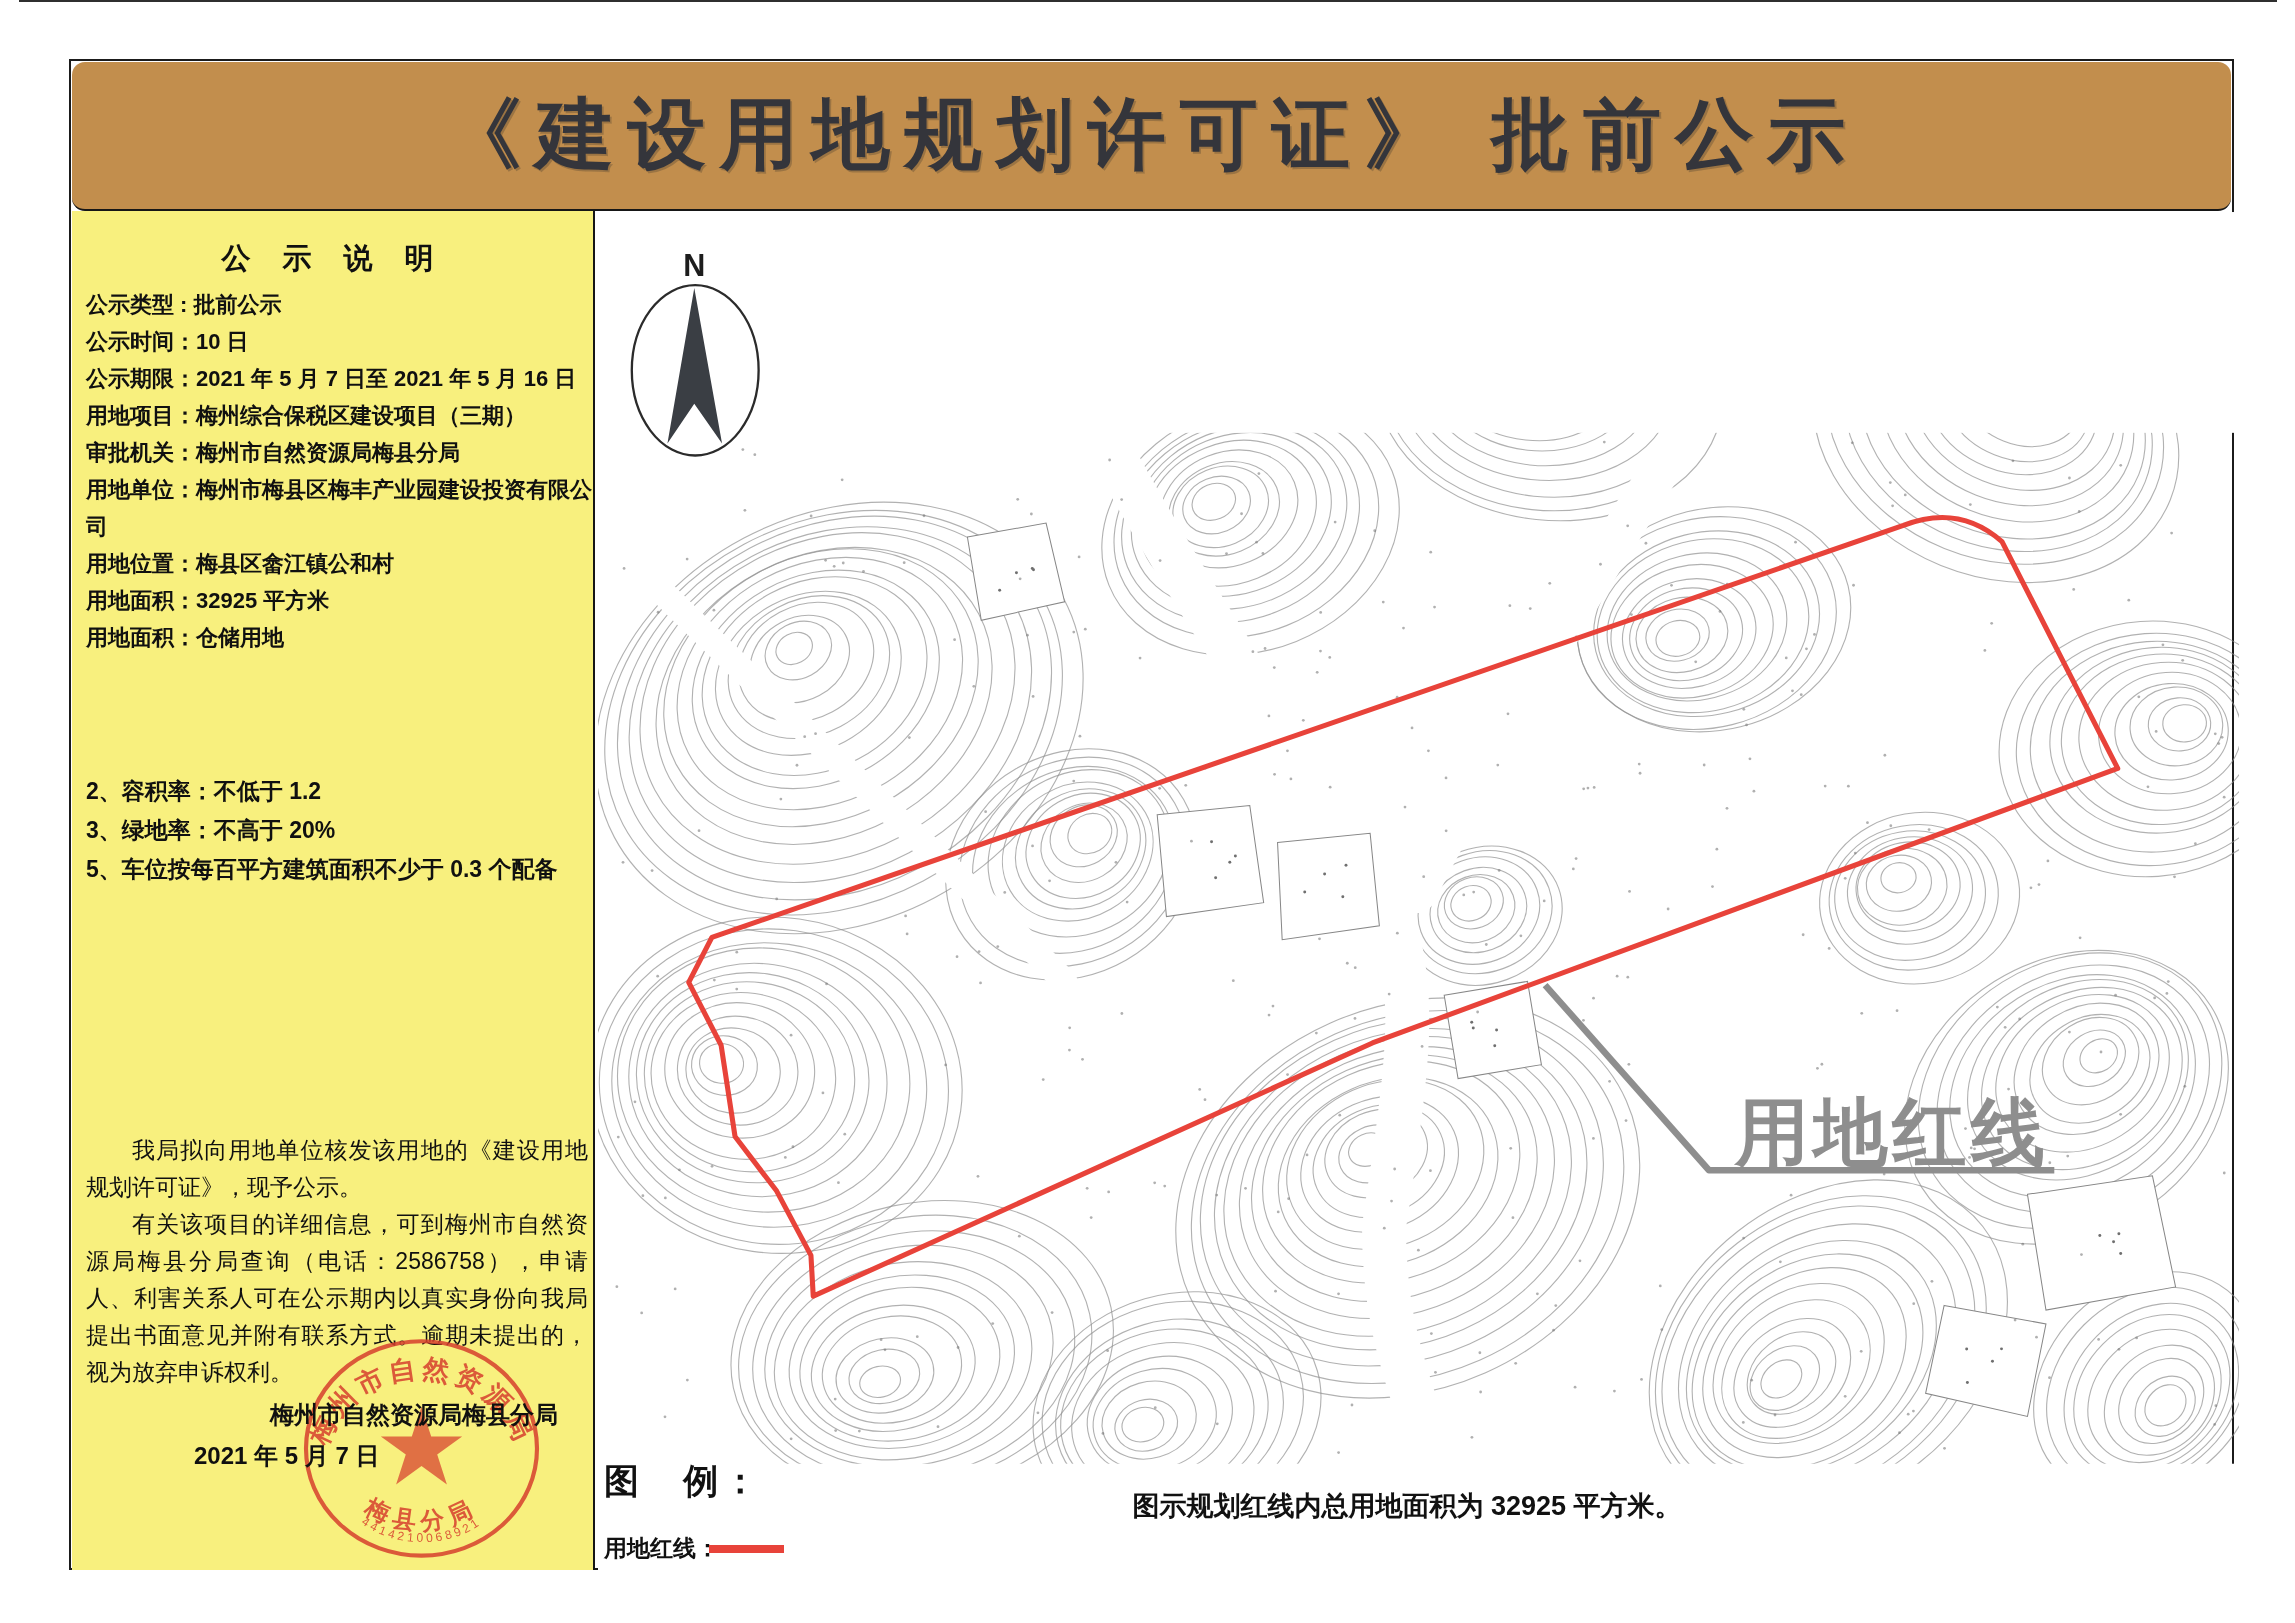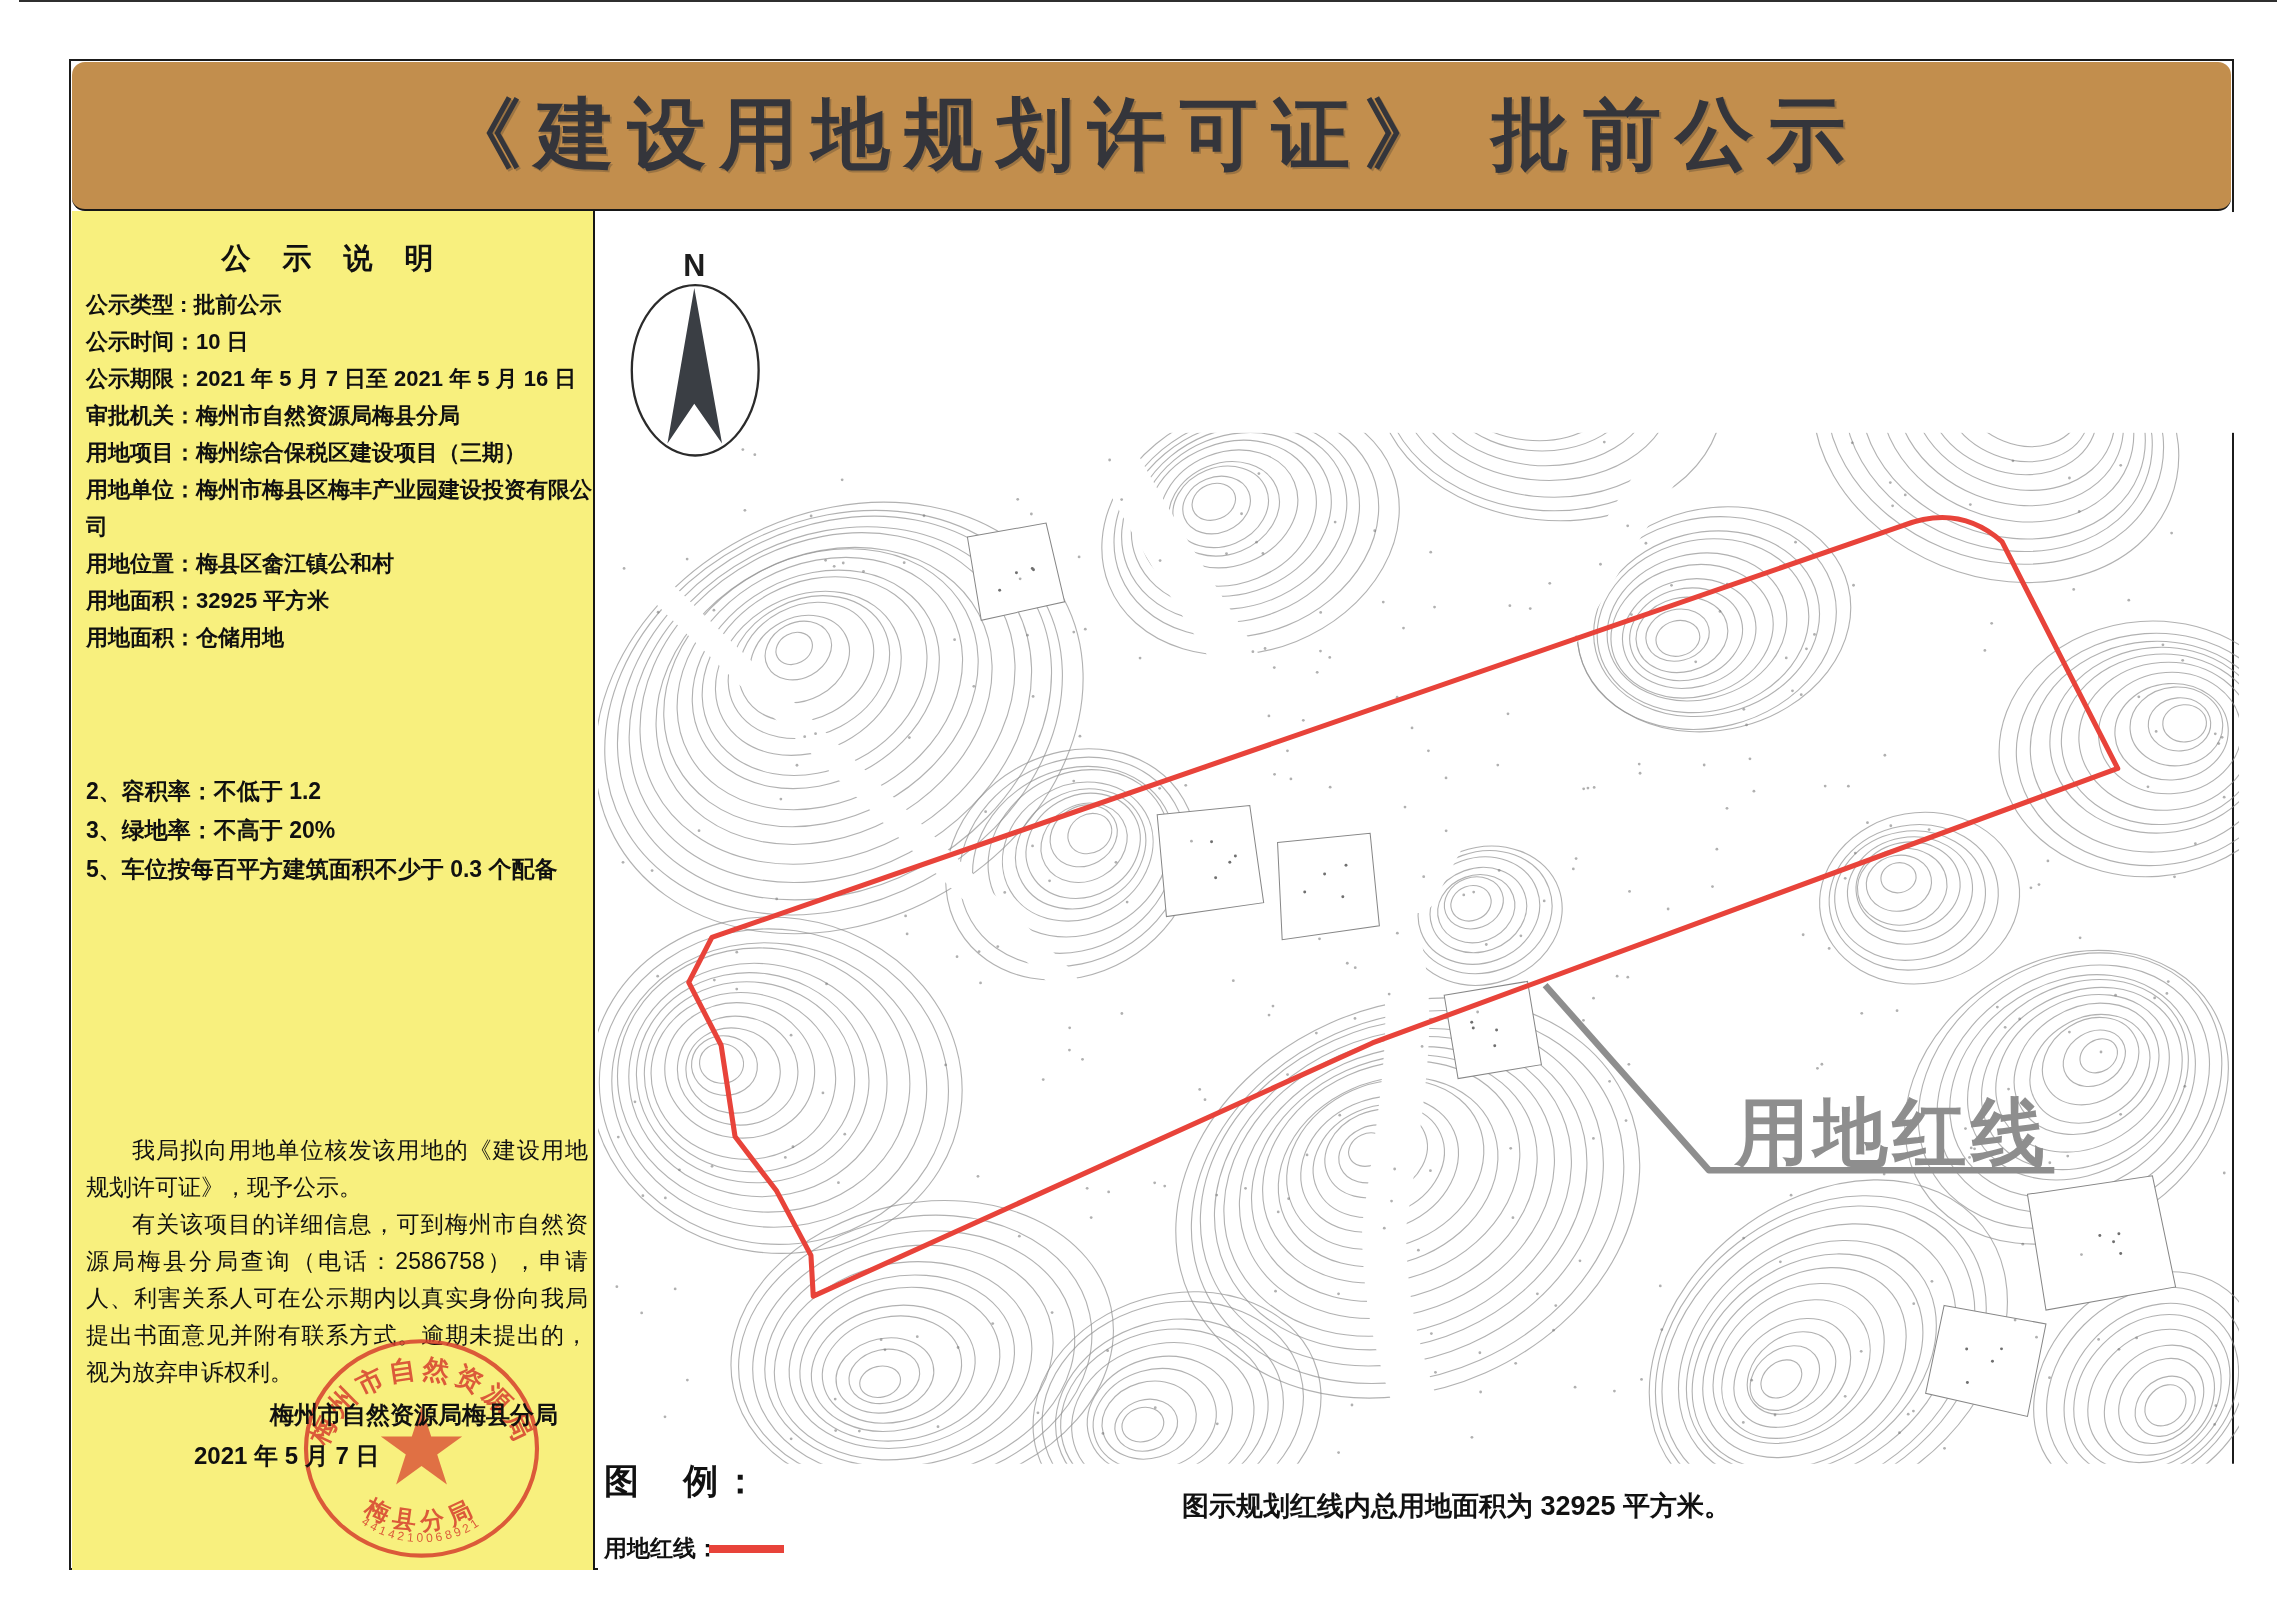--- a/index.html
+++ b/index.html
@@ -23,21 +23,21 @@
   #sb-paragraphs p{margin:0;text-indent:2em;}
   #sb-signature{left:194px;top:1399px;width:440px;text-align:center;font-size:24px;font-weight:bold;z-index:4;}
   #sb-date{left:194px;top:1440px;width:440px;text-align:left;font-size:24px;font-weight:bold;z-index:4;}
   #seal-svg{left:292px;top:1332px;z-index:3;opacity:.85;}
   
   #map-svg{left:598px;top:212px;z-index:2;}
   
   #legend-title{left:604px;top:1458px;font-size:35px;font-weight:bold;color:#111;letter-spacing:4.6px;z-index:5;}
   #legend-item{left:604px;top:1533px;font-size:23px;font-weight:bold;color:#111;z-index:5;}
   #legend-swatch{left:709px;top:1545px;width:75px;height:7.9px;background:#e8433a;z-index:5;}
-  #map-caption{left:1083px;top:1488px;width:648px;text-align:right;font-size:27px;font-weight:bold;color:#111;z-index:5;}
+  #map-caption{left:1083px;top:1488px;width:648px;text-align:center;font-size:27px;font-weight:bold;color:#111;z-index:5;}
 </style>
 </head>
 <body>
 
 <div id="page">
 
   <div class="abs" id="scan-edge"></div>
   <div class="abs" id="page-border"></div>
 
   <div class="abs" id="header-band">
@@ -45,22 +45,22 @@
   </div>
 
   <div class="abs" id="sidebar"></div>
 
   <div class="abs sb-text" id="sb-title">公 示 说 明</div>
 
   <div class="abs sb-text" id="sb-info">
     <div>公示类型 : 批前公示</div>
     <div>公示时间：10 日</div>
     <div>公示期限：2021 年 5 月 7 日至 2021 年 5 月 16 日</div>
+    <div>用地项目：梅州综合保税区建设项目（三期）</div>
     <div>审批机关：梅州市自然资源局梅县分局</div>
-    <div>用地项目：梅州综合保税区建设项目（三期）</div>
     <div>用地单位：梅州市梅县区梅丰产业园建设投资有限公司</div>
     <div>用地位置：梅县区畲江镇公和村</div>
     <div>用地面积：32925 平方米</div>
     <div>用地面积：仓储用地</div>
   </div>
 
   <div class="abs sb-text" id="sb-conditions">
     <div>2、容积率：不低于 1.2</div>
     <div>3、绿地率：不高于 20%</div>
     <div>5、车位按每百平方建筑面积不少于 0.3 个配备</div>

